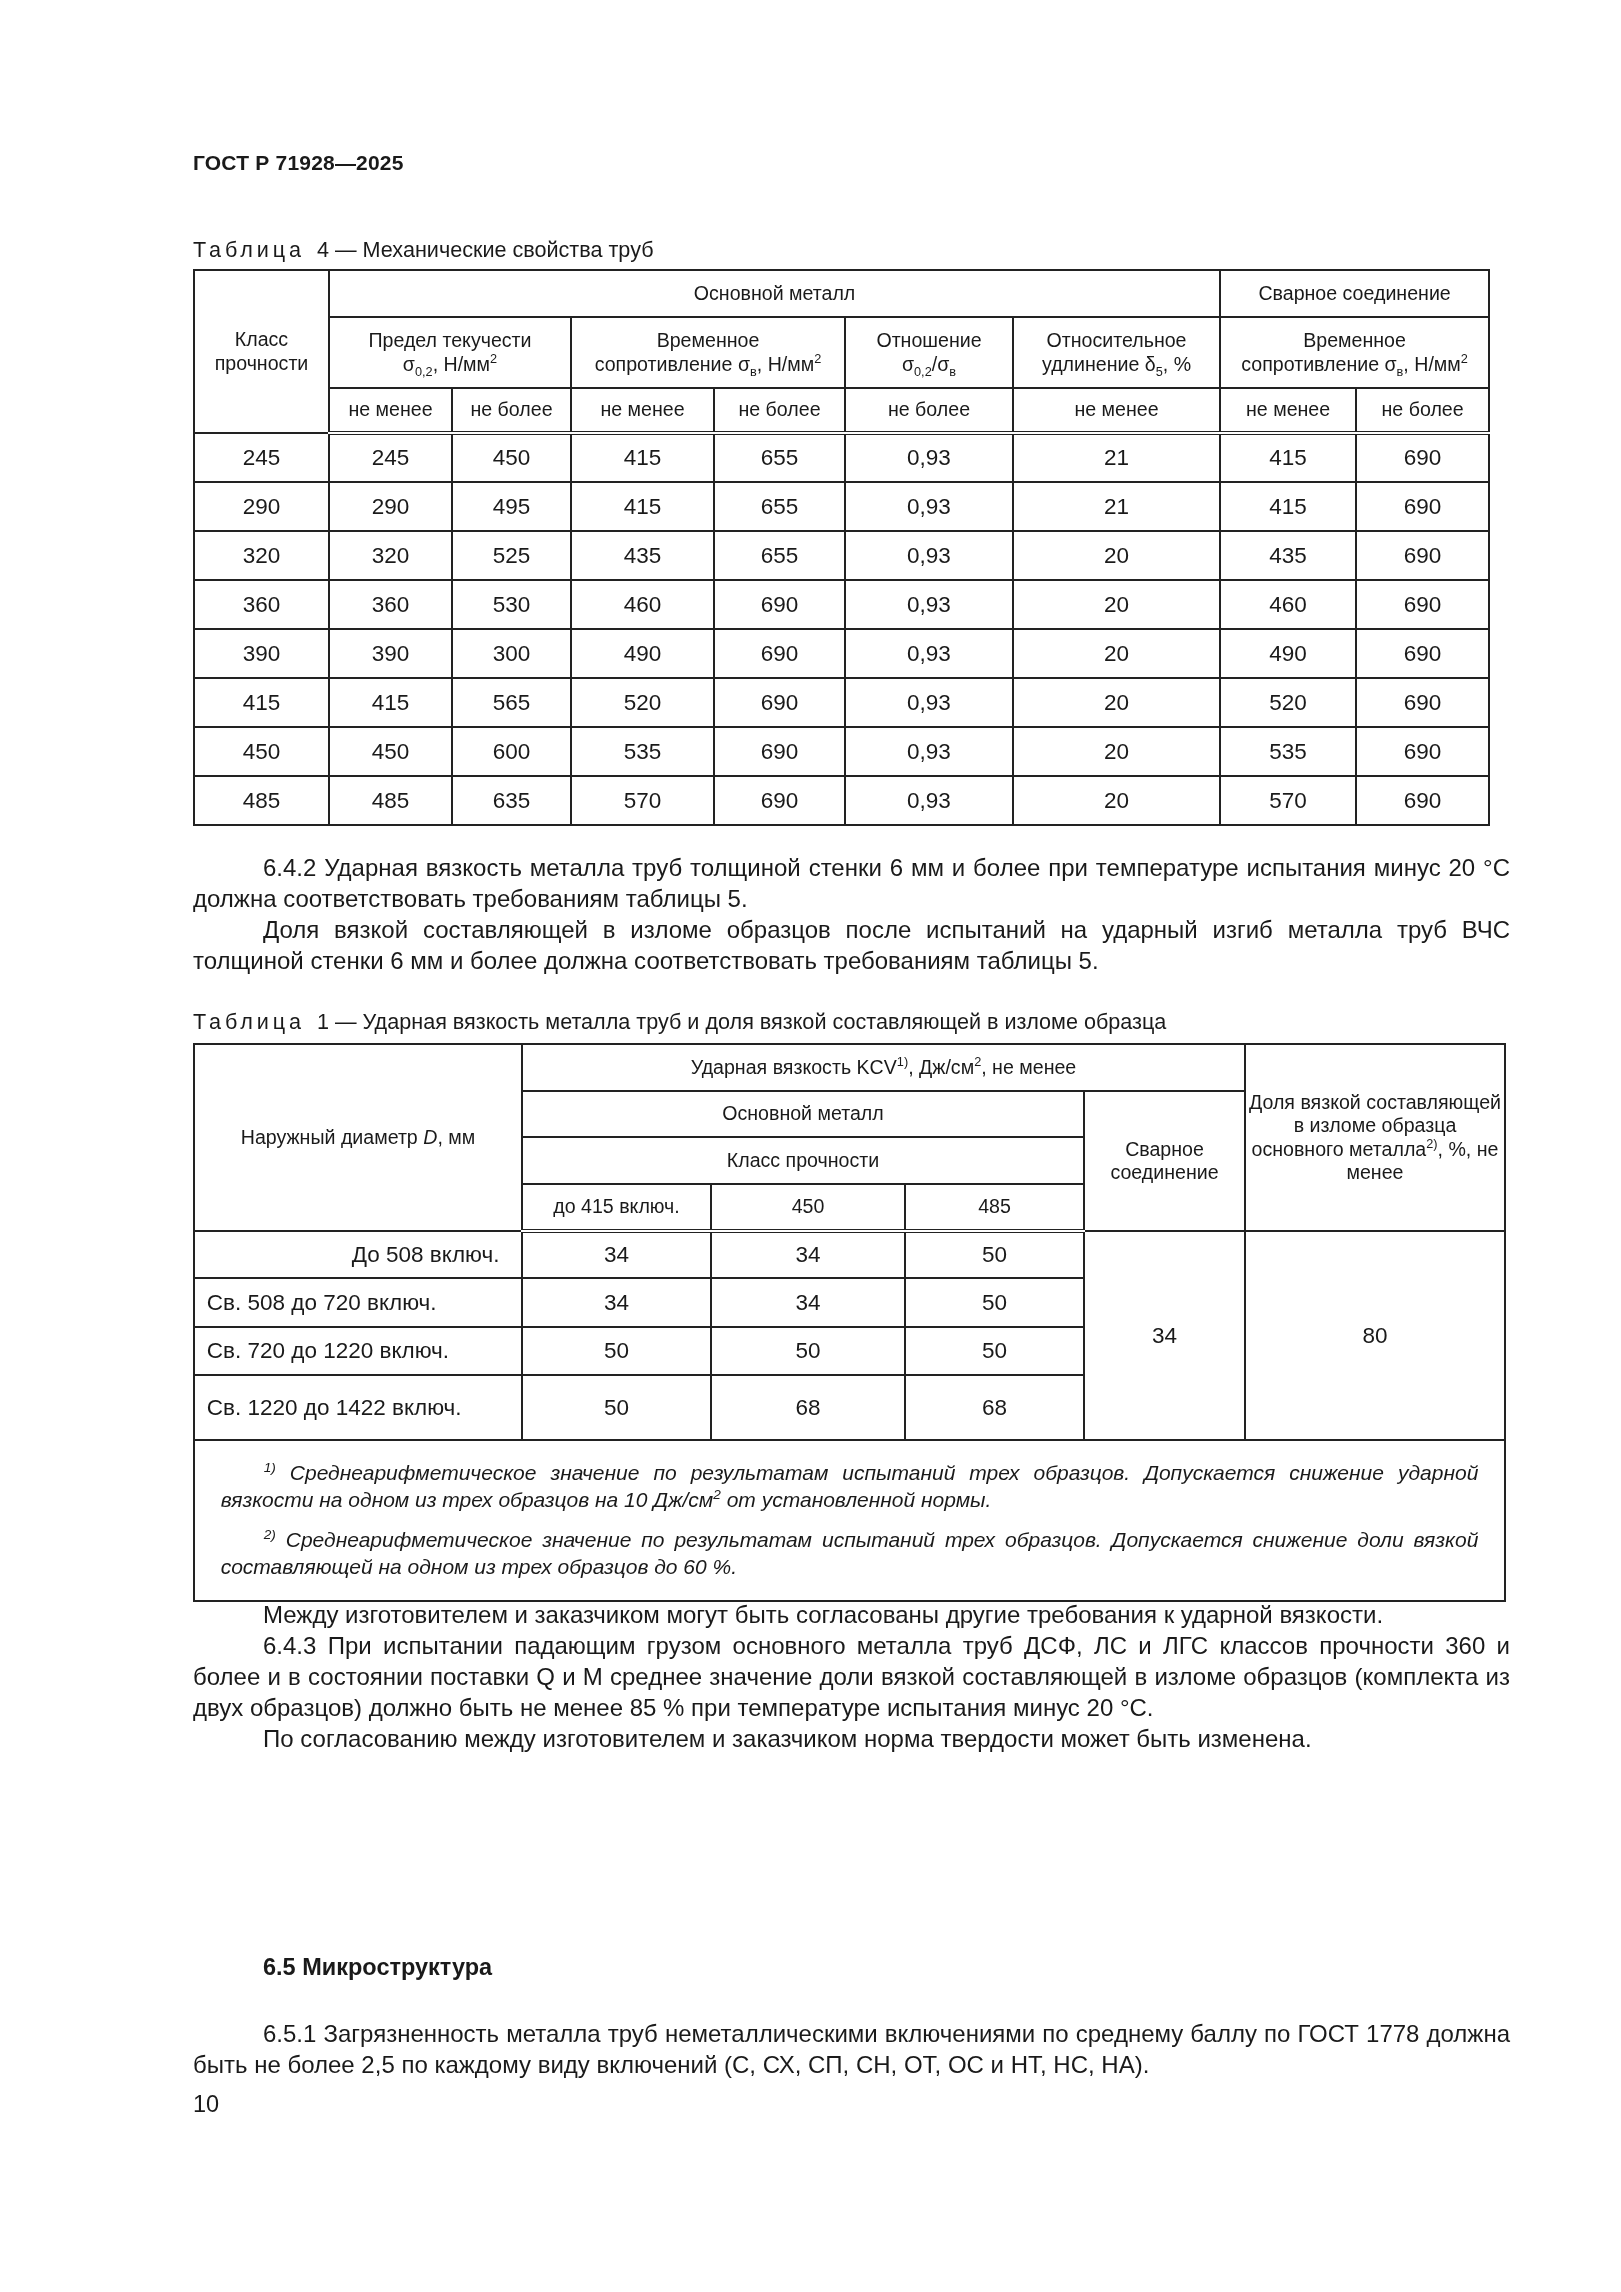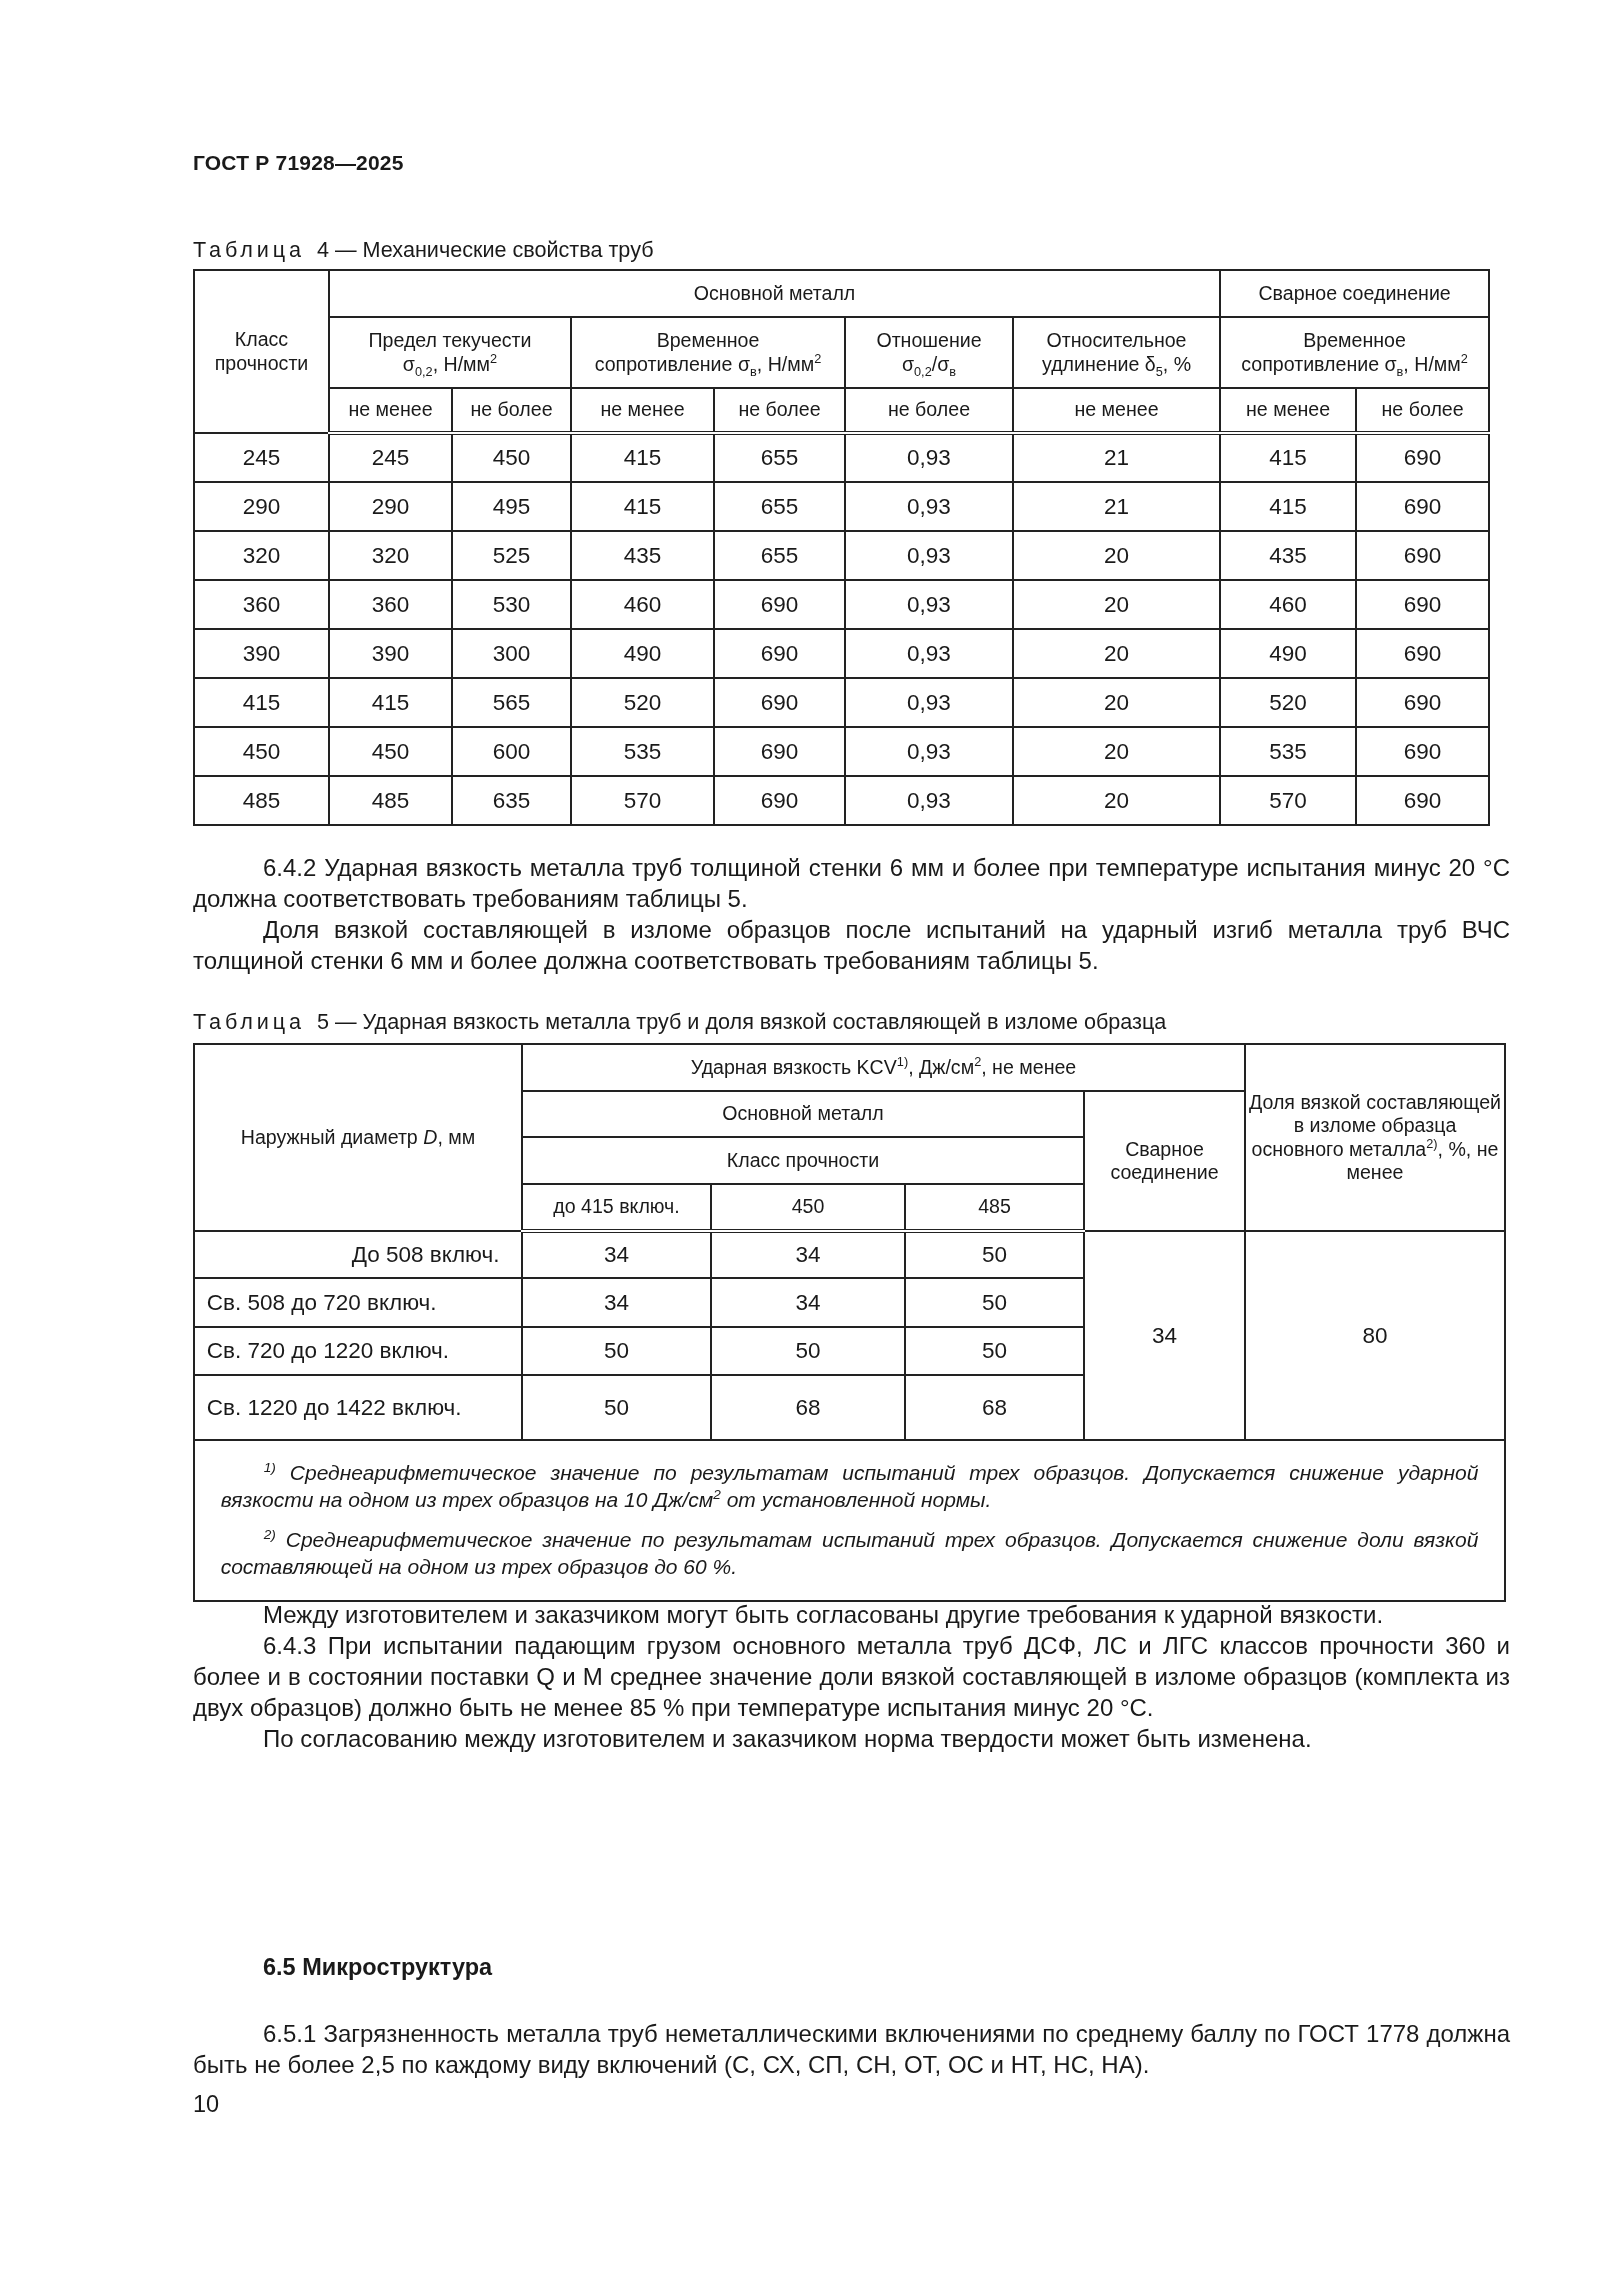--- a/index.html
+++ b/index.html
@@ -178,21 +178,21 @@
     </tbody>
 </table>
 
 <div class="abs para" style="top:852px;">
   <p>6.4.2 Ударная вязкость металла труб толщиной стенки 6 мм и более при температуре испытания минус 20 °С должна соответствовать требованиям таблицы 5.</p>
   <p>Доля вязкой составляющей в изломе образцов после испытаний на ударный изгиб металла труб ВЧС толщиной стенки 6 мм и более должна соответствовать требованиям таблицы 5.</p>
 </div>
 
 <div class="abs caption" style="top:1009px;">
   <span class="sp">Таблица</span>&nbsp;
-  <span>5 — Ударная вязкость металла труб и доля вязкой составляющей в изломе образца</span>
+  <span>1 — Ударная вязкость металла труб и доля вязкой составляющей в изломе образца</span>
 </div>
 
 <table class="t" style="left:193px; top:1043px; width:1311px;">
   <colgroup>
     <col style="width:328px">
       <col style="width:189px">
       <col style="width:194px">
     <col style="width:179px">
       <col style="width:161px">
       <col style="width:260px">

